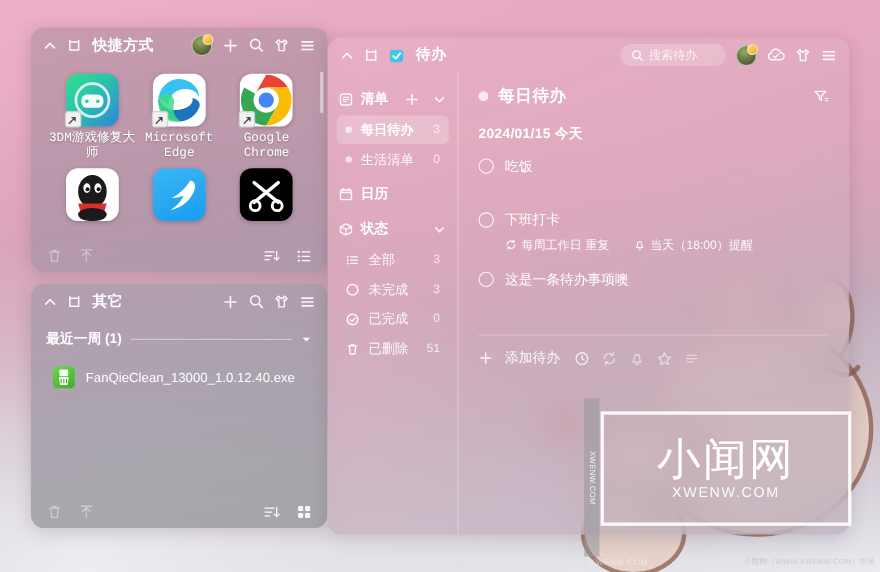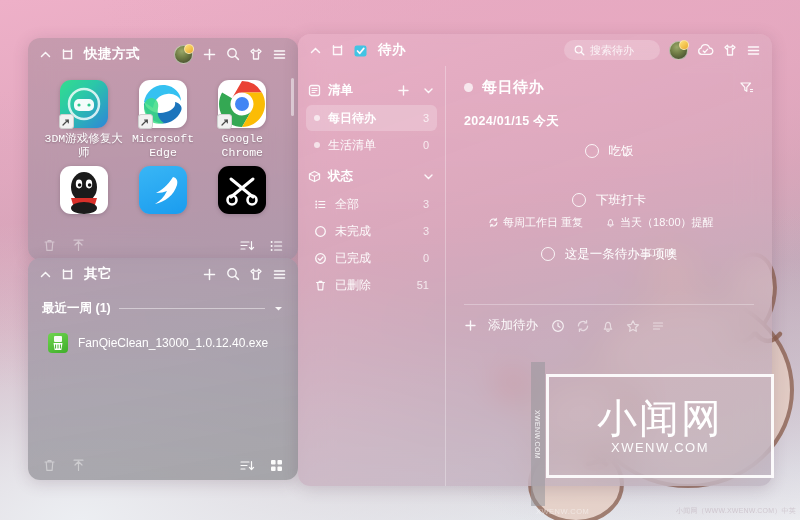--- a/index.html
+++ b/index.html
@@ -22,21 +22,21 @@
 
   
   .rabbit { position:absolute; left:480px; top:222px; width:320px; height:298px; pointer-events:none; }
   .heart { position:absolute; left:497px; top:372px; width:30px; height:28px; pointer-events:none; }
 
   
   .panel { position:absolute; border-radius:12px; overflow:hidden;
            box-shadow:0 3px 16px rgba(90,60,80,.20); }
 
   
-  #panel-shortcuts { left:28px; top:38px; width:270px; height:222px;
+  #panel-shortcuts { left:28px; top:25px; width:270px; height:222px;
       background:linear-gradient(170deg, rgba(190,150,168,.80) 0%, rgba(176,148,166,.80) 55%, rgba(166,150,168,.80) 100%);
       backdrop-filter:blur(14px); }
   #panel-other { left:28px; top:258px; width:270px; height:222px;
       background:linear-gradient(170deg, rgba(170,155,172,.80) 0%, rgba(160,156,166,.82) 55%, rgba(154,154,158,.84) 100%);
       backdrop-filter:blur(14px); }
   #panel-todo { left:298px; top:34px; width:474px; height:452px;
       background:linear-gradient(160deg, rgba(232,176,198,.72) 0%, rgba(219,170,190,.70) 40%, rgba(197,172,188,.70) 72%, rgba(186,176,190,.70) 100%);
       backdrop-filter:blur(16px); }
 
   
@@ -81,21 +81,21 @@
   .group-head { display:flex; align-items:center; gap:8px; padding:10px 14px 0 14px; }
   .group-head .gname { font-size:12.5px; color:#fff; font-weight:600; white-space:nowrap; }
   .group-head .gline { flex:1; height:1px; background:rgba(255,255,255,.45); }
   .filerow { display:flex; align-items:center; gap:10px; margin:12px 14px 0 14px; padding:4px 6px; border-radius:6px; }
   .fileicon { width:20px; height:20px; border-radius:4px; flex:none;
               background:linear-gradient(150deg,#6fd44f 0%,#3fae2a 100%); position:relative; overflow:hidden; }
   .filename { font-size:12px; color:#fff; white-space:nowrap; }
 
   
   .todo-body { position:absolute; left:0; right:0; top:32px; bottom:0; display:flex; }
-  .todo-side { width:148px; flex:none; border-right:1px solid rgba(255,255,255,.30); padding-top:10px; }
+  .todo-side { width:119px; flex:none; border-right:1px solid rgba(255,255,255,.30); padding-top:10px; }
   .todo-main { flex:1; position:relative; padding:12px 18px 0 18px; }
 
   .search { display:flex; align-items:center; gap:5px; height:20px; padding:0 10px; border-radius:10px;
             background:rgba(255,255,255,.20); min-width:96px; }
   .search span { font-size:11px; color:rgba(255,255,255,.82); }
 
   .side-sec { display:flex; align-items:center; gap:7px; padding:0 10px; height:28px; }
   .side-sec .stext { font-size:12.5px; color:#fff; font-weight:600; }
   .side-sec .spacer { flex:1; }
   .side-item { display:flex; align-items:center; gap:8px; height:26px; margin:1px 8px; padding:0 8px;
@@ -105,21 +105,21 @@
   .side-item .ltext { font-size:12px; color:rgba(255,255,255,.93); flex:1; white-space:nowrap; }
   .side-item.active .ltext { font-weight:600; color:#fff; }
   .side-item .cnt { font-size:11px; color:rgba(255,255,255,.75); }
 
   
   .todo-title-row { display:flex; align-items:center; gap:9px; }
   .todo-title-row .tdot { width:9px; height:9px; border-radius:50%; background:rgba(255,255,255,.72); }
   .todo-title { font-size:15px; font-weight:700; color:#fff; letter-spacing:.5px; }
   .todo-title-row .spacer { flex:1; }
   .date-row { margin-top:16px; font-size:12.5px; font-weight:700; color:#fff; letter-spacing:.3px; }
-  .task { display:flex; align-items:flex-start; gap:10px; margin-top:13px;justify-content:center; }
+  .task { display:flex; align-items:flex-start; gap:10px; margin-top:13px; }
   .cbox { width:14px; height:14px; border-radius:50%; border:1.5px solid rgba(255,255,255,.88); flex:none; margin-top:1px; }
   .ttext { font-size:12.5px; color:#fff; }
   .meta { display:flex; align-items:center; gap:6px; margin:6px 0 0 24px; flex-wrap:wrap;text-align:center; }
   .meta .mitem { display:flex; align-items:center; gap:4px; font-size:11px; color:rgba(255,255,255,.93); }
   .meta .gap { width:10px; }
   .addrow { position:absolute; left:18px; right:18px; top:238px; display:flex; align-items:center; gap:11px;
             border-top:1px solid rgba(255,255,255,.30); padding-top:12px; }
   .addrow .atext { font-size:12.5px; color:rgba(255,255,255,.95); margin-right:2px; }
 
   
@@ -489,20 +489,30 @@
         <span class="dot"></span>
         <span class="ltext">每日待办</span>
         <span class="cnt">3</span>
       </div>
       <div class="side-item">
         <span class="dot"></span>
         <span class="ltext">生活清单</span>
         <span class="cnt">0</span>
       </div>
 
+      <div class="side-sec" style="margin-top:4px">
+        <span class="ico">
+            <svg width="13" height="13" viewBox="0 0 13 13">
+              <rect x="1.5" y="2.5" width="10" height="9" rx="1.6" stroke="#fff" stroke-width="1.3" fill="none"></rect>
+              <path d="M1.5 5h10" stroke="#fff" stroke-width="1.2"></path>
+              <path d="M4 1.5v2M9 1.5v2" stroke="#fff" stroke-width="1.2" stroke-linecap="round"></path>
+            </svg>
+          </span>
+        <span class="stext">日历</span>
+      </div>
 
       <div class="side-sec" style="margin-top:4px">
         <span class="ico">
             <svg width="13" height="13" viewBox="0 0 13 13">
               <path d="M6.5 1.5 L11.5 4 v5 L6.5 11.5 L1.5 9 V4Z" stroke="#fff" stroke-width="1.3" fill="none" stroke-linejoin="round"></path>
               <path d="M1.5 4 L6.5 6.5 L11.5 4M6.5 6.5v5" stroke="#fff" stroke-width="1.1" fill="none"></path>
             </svg>
           </span>
         <span class="stext">状态</span>
         <span class="spacer"></span>

